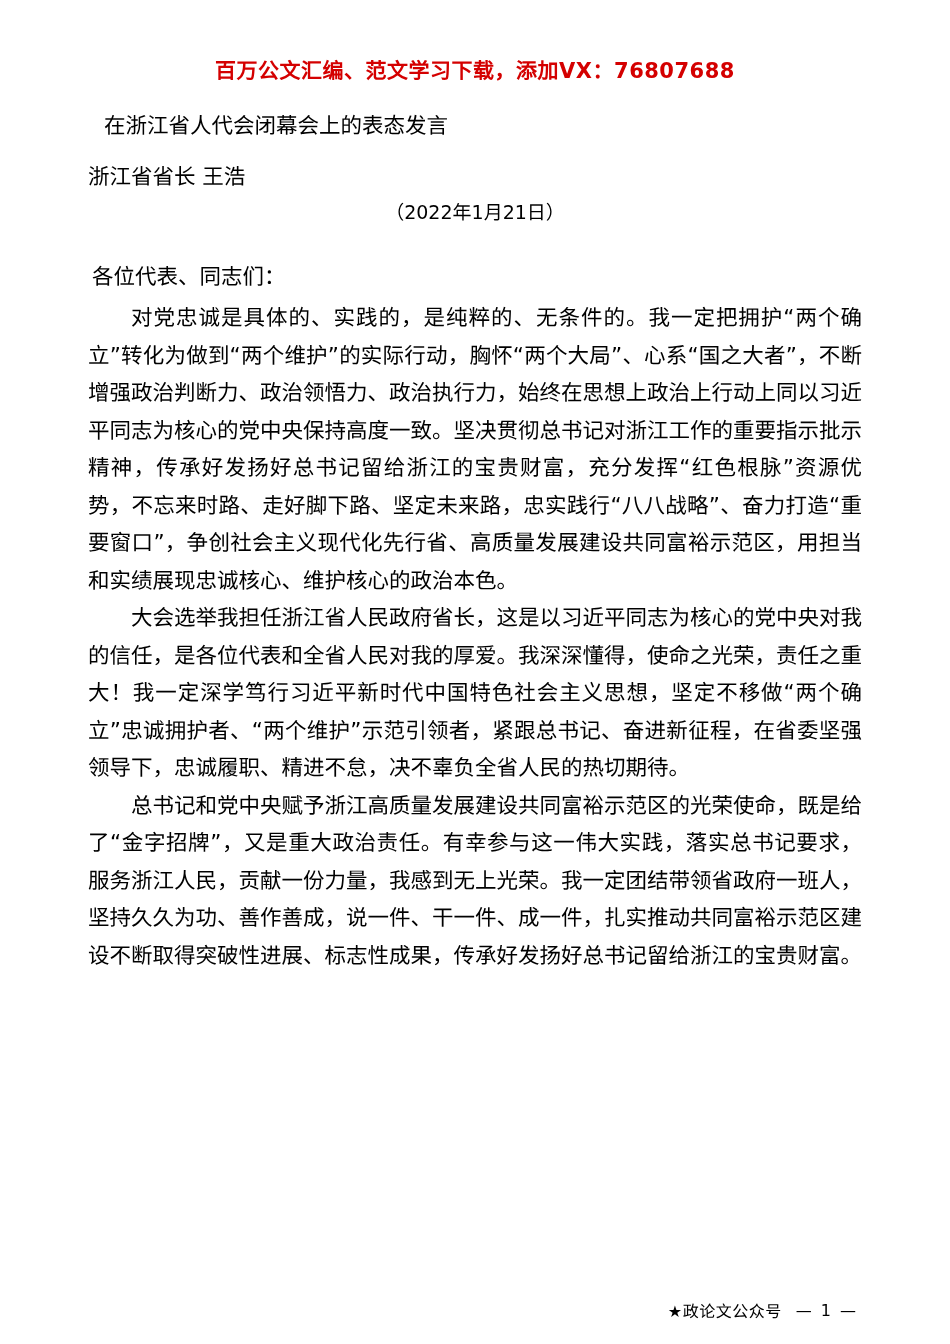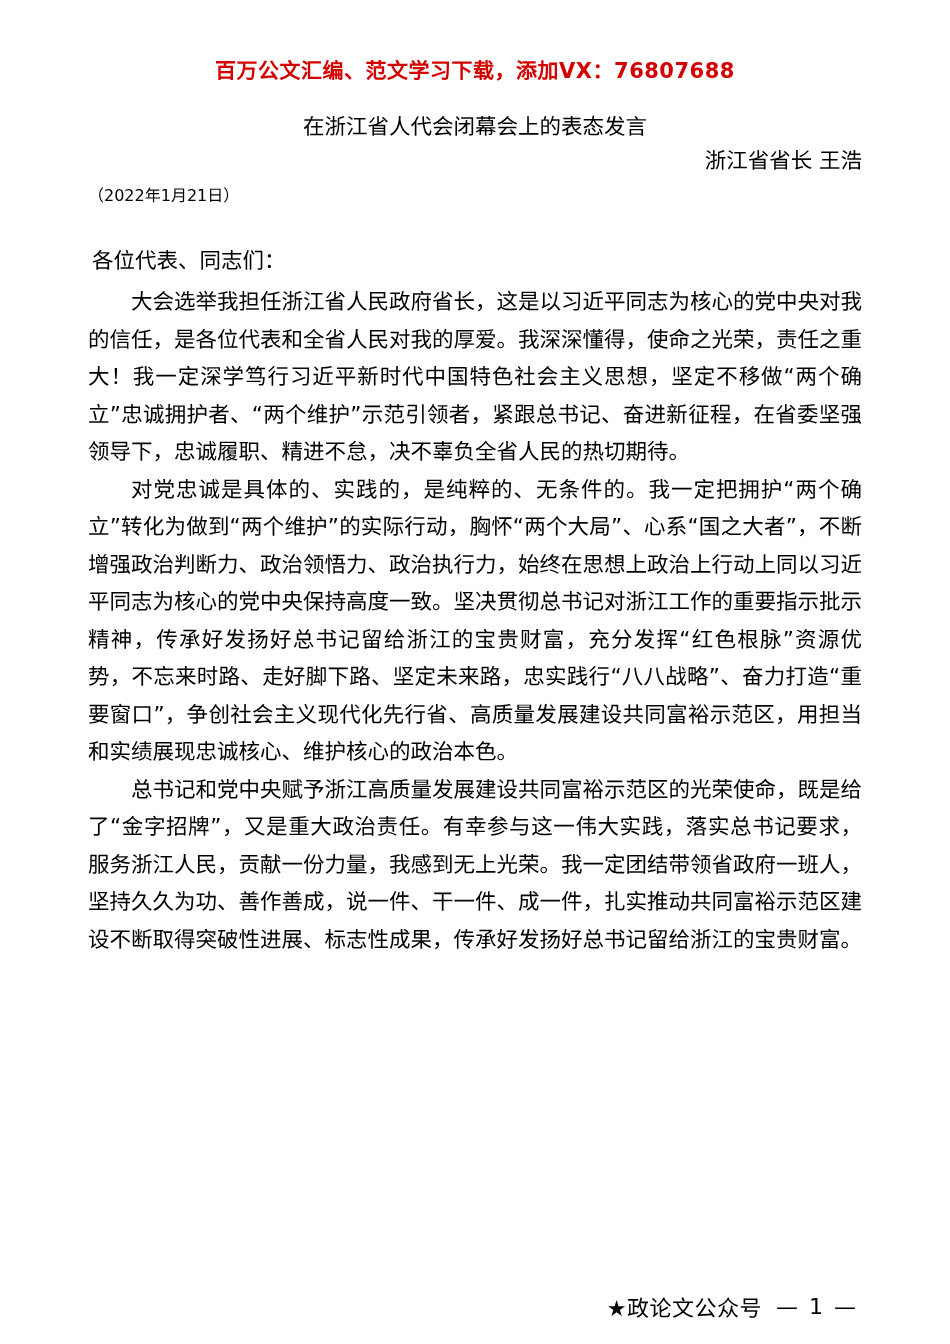--- a/index.html
+++ b/index.html
@@ -27,35 +27,36 @@
     text-align: center;
     color: #d40000;
     font-size: 21px;
     font-weight: bold;
     letter-spacing: 0.5px;
     margin-top: 14px;
     margin-bottom: 26px;
     font-family: "DejaVu Sans", "Liberation Sans", sans-serif;
   }
   .doc-title {
-    text-align: center;
+    text-align: left;
     font-size: 21.5px;
     line-height: 34px;
-    font-family: Liberation Serif, serif;
-    margin: 0;
+    font-family: Liberation Mono, monospace;
+    margin: 16px;
   }
   .doc-subtitle {
-    text-align: right;
+    text-align: left;
     font-size: 21.5px;
     line-height: 34px;
     font-family: "DejaVu Sans", "Liberation Sans", sans-serif;
     margin: 0;
   }
   .doc-date {
-    font-size: 16px;
+    text-align: center;
+    font-size: 19px;
     line-height: 36px;
     font-family: "DejaVu Sans", "Liberation Sans", sans-serif;
     margin: 0 0 28px 0;
   }
   .salutation {
     font-size: 21.5px;
     line-height: 37px;
     font-family: "DejaVu Sans", "Liberation Sans", sans-serif;
     margin: 4px;
     text-align: justify;
@@ -73,21 +74,21 @@
   .footer {
     position: absolute;
     left: 8px;
     right: 0;
     bottom: 22px;
     display: flex;
     justify-content: flex-end;
     align-items: center;
     padding-right: 92px;
     font-family: "DejaVu Sans", "Liberation Sans", sans-serif;
-    font-size: 22px;
+    font-size: 16px;
   }
   .footer-mark {
     margin-right: 14px;
     letter-spacing: 0.5px;
   }
   .footer-page {
     letter-spacing: 2px;
   }
 </style>
 </head>
@@ -98,23 +99,23 @@
   <div class="watermark">百万公文汇编、范文学习下载，添加VX：76807688</div>
 
   <div class="doc-title">在浙江省人代会闭幕会上的表态发言</div>
 
   <div class="doc-subtitle">浙江省省长  王浩</div>
 
   <div class="doc-date">（2022年1月21日）</div>
 
   <p class="salutation">各位代表、同志们：</p>
 
+  <p class="para">对党忠诚是具体的、实践的，是纯粹的、无条件的。我一定把拥护“两个确立”转化为做到“两个维护”的实际行动，胸怀“两个大局”、心系“国之大者”，不断增强政治判断力、政治领悟力、政治执行力，始终在思想上政治上行动上同以习近平同志为核心的党中央保持高度一致。坚决贯彻总书记对浙江工作的重要指示批示精神，传承好发扬好总书记留给浙江的宝贵财富，充分发挥“红色根脉”资源优势，不忘来时路、走好脚下路、坚定未来路，忠实践行“八八战略”、奋力打造“重要窗口”，争创社会主义现代化先行省、高质量发展建设共同富裕示范区，用担当和实绩展现忠诚核心、维护核心的政治本色。</p>
+
   <p class="para">大会选举我担任浙江省人民政府省长，这是以习近平同志为核心的党中央对我的信任，是各位代表和全省人民对我的厚爱。我深深懂得，使命之光荣，责任之重大！我一定深学笃行习近平新时代中国特色社会主义思想，坚定不移做“两个确立”忠诚拥护者、“两个维护”示范引领者，紧跟总书记、奋进新征程，在省委坚强领导下，忠诚履职、精进不怠，决不辜负全省人民的热切期待。</p>
-
-  <p class="para">对党忠诚是具体的、实践的，是纯粹的、无条件的。我一定把拥护“两个确立”转化为做到“两个维护”的实际行动，胸怀“两个大局”、心系“国之大者”，不断增强政治判断力、政治领悟力、政治执行力，始终在思想上政治上行动上同以习近平同志为核心的党中央保持高度一致。坚决贯彻总书记对浙江工作的重要指示批示精神，传承好发扬好总书记留给浙江的宝贵财富，充分发挥“红色根脉”资源优势，不忘来时路、走好脚下路、坚定未来路，忠实践行“八八战略”、奋力打造“重要窗口”，争创社会主义现代化先行省、高质量发展建设共同富裕示范区，用担当和实绩展现忠诚核心、维护核心的政治本色。</p>
 
   <p class="para">总书记和党中央赋予浙江高质量发展建设共同富裕示范区的光荣使命，既是给了“金字招牌”，又是重大政治责任。有幸参与这一伟大实践，落实总书记要求，服务浙江人民，贡献一份力量，我感到无上光荣。我一定团结带领省政府一班人，坚持久久为功、善作善成，说一件、干一件、成一件，扎实推动共同富裕示范区建设不断取得突破性进展、标志性成果，传承好发扬好总书记留给浙江的宝贵财富。</p>
 
 
   <div class="footer">
     <span class="footer-mark">★政论文公众号</span>
     <span class="footer-page">— 1 —</span>
   </div>
 
 </div>

